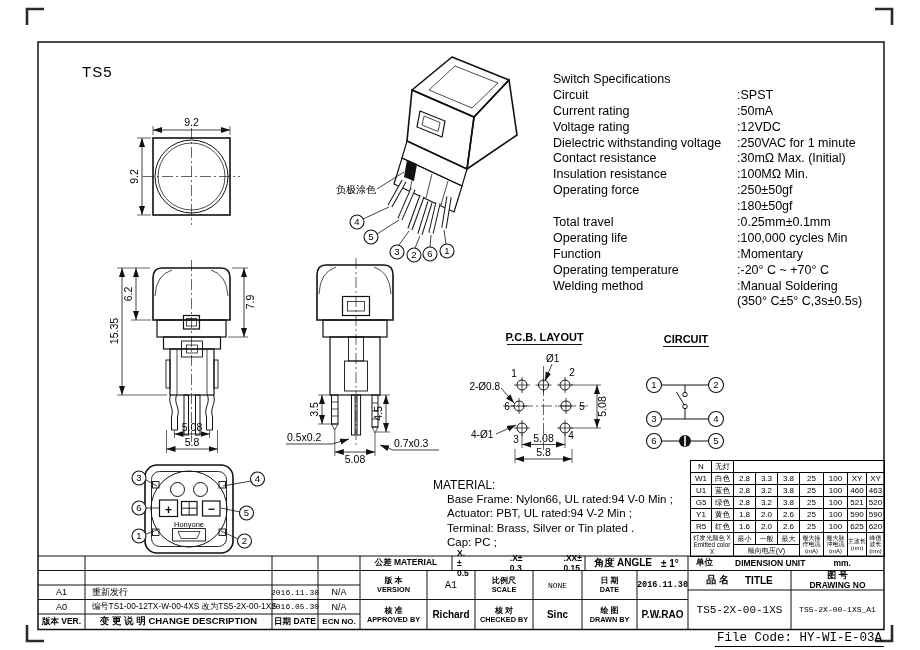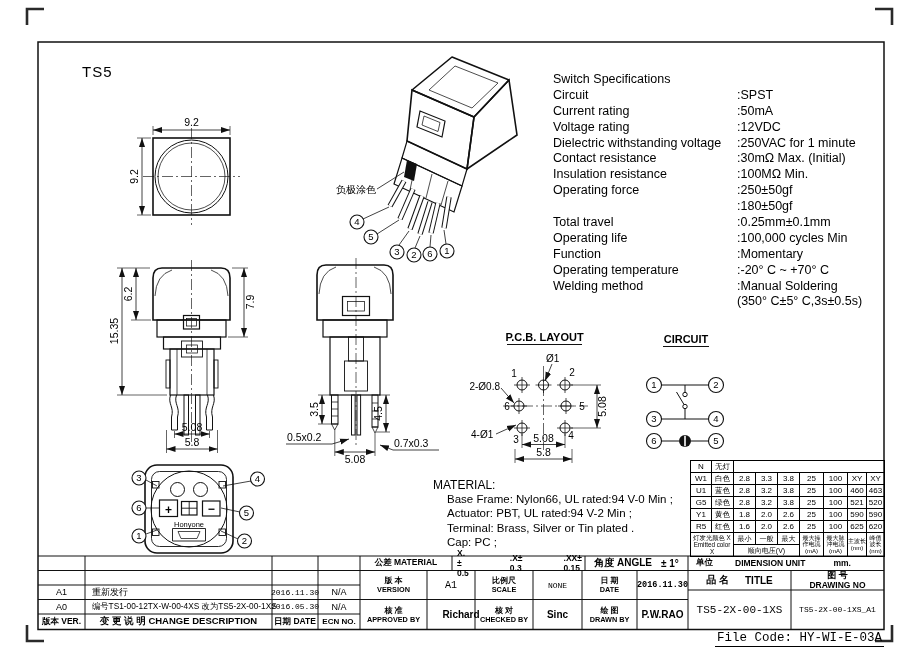--- a/index.html
+++ b/index.html
@@ -544,21 +544,21 @@
 <div class="abs col tb" style="left:582px;top:570.5px;width:55px;height:29px;">
   <div class="cn1">日 期</div>
   <div class="en1">DATE</div>
 </div>
 <div class="abs c mono tb" style="left:637px;top:570.5px;width:51px;height:29px;font-size:8.5px;">2016.11.30</div>
 
 <div class="abs col tb" style="left:360px;top:599.5px;width:67px;height:30px;">
   <div class="cn1">核 准</div>
   <div class="en1">APPROVED BY</div>
 </div>
-<div class="abs c tb" style="left:427px;top:599.5px;width:68px;height:30px;font-size:10px;">Richard</div>
+<div class="abs c tb" style="left:427px;top:599.5px;width:48px;height:30px;font-size:10px;">Richard</div>
 <div class="abs col tb" style="left:475px;top:599.5px;width:58px;height:30px;">
   <div class="cn1">核 对</div>
   <div class="en1">CHECKED BY</div>
 </div>
 <div class="abs c tb" style="left:533px;top:599.5px;width:49px;height:30px;font-size:10px;">Sinc</div>
 <div class="abs col tb" style="left:582px;top:599.5px;width:55px;height:30px;">
   <div class="cn1">绘 图</div>
   <div class="en1">DRAWN BY</div>
 </div>
 <div class="abs c tb" style="left:637px;top:599.5px;width:51px;height:30px;font-size:10px;">P.W.RAO</div>

